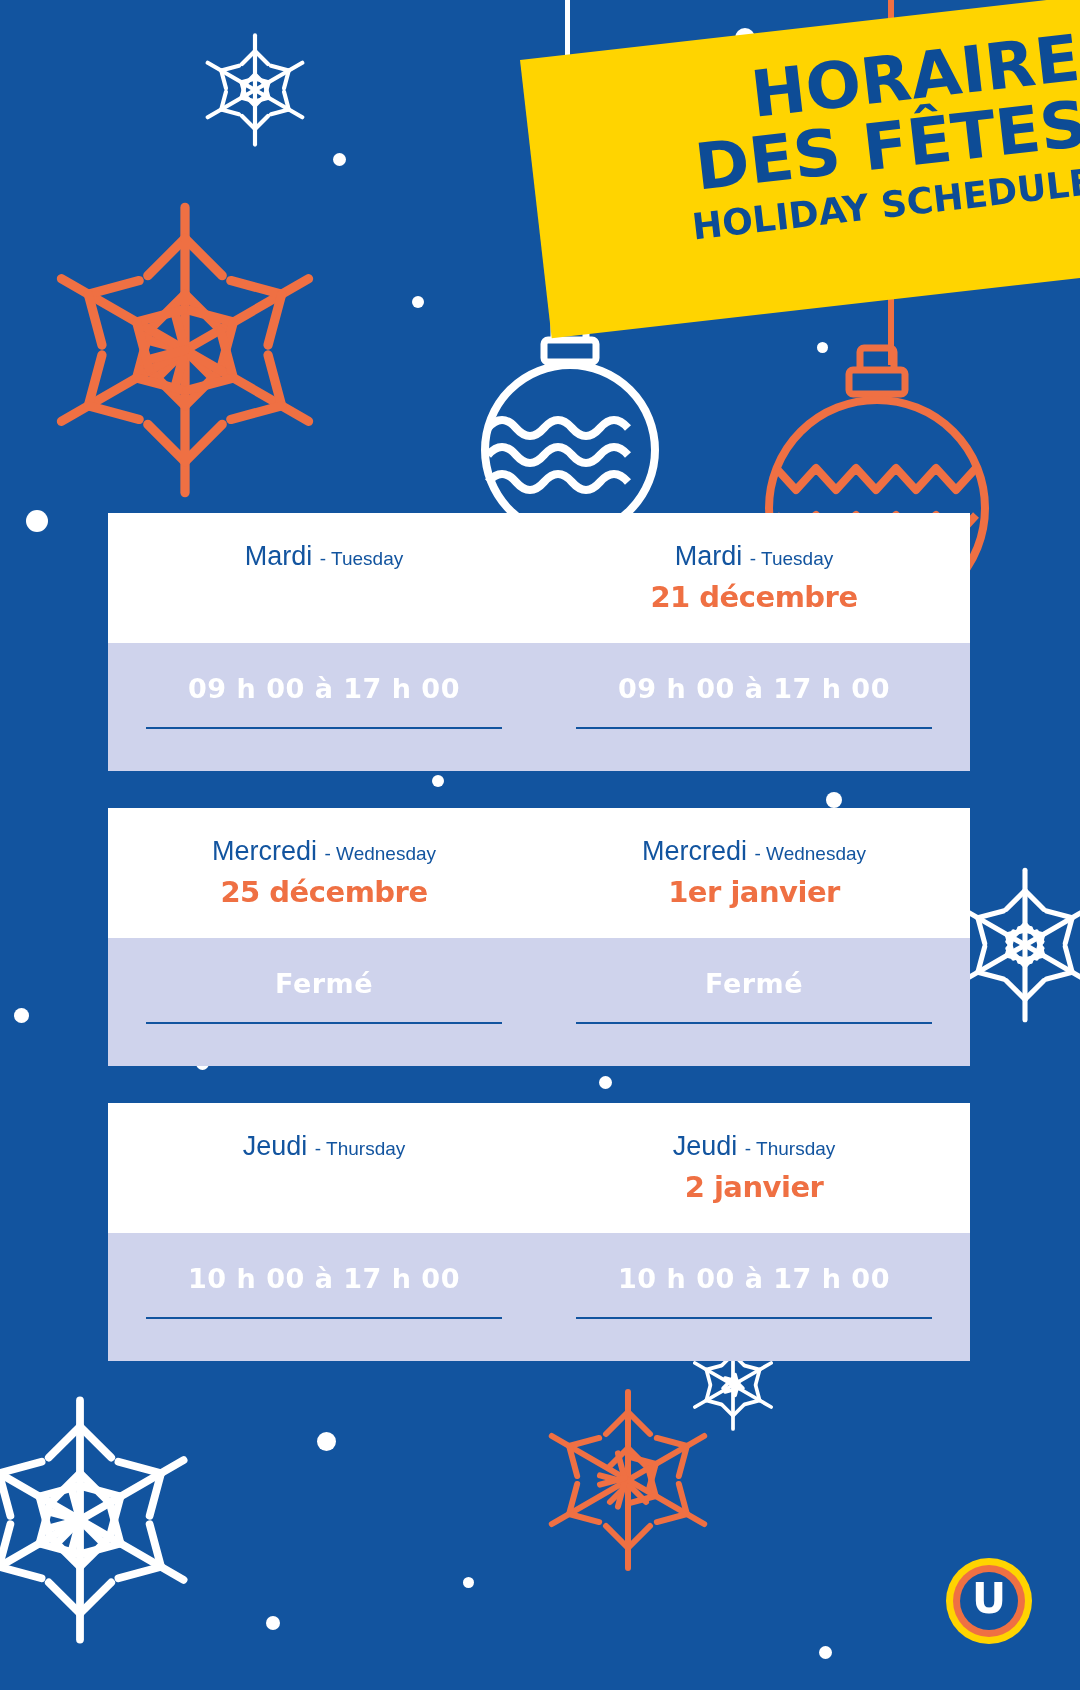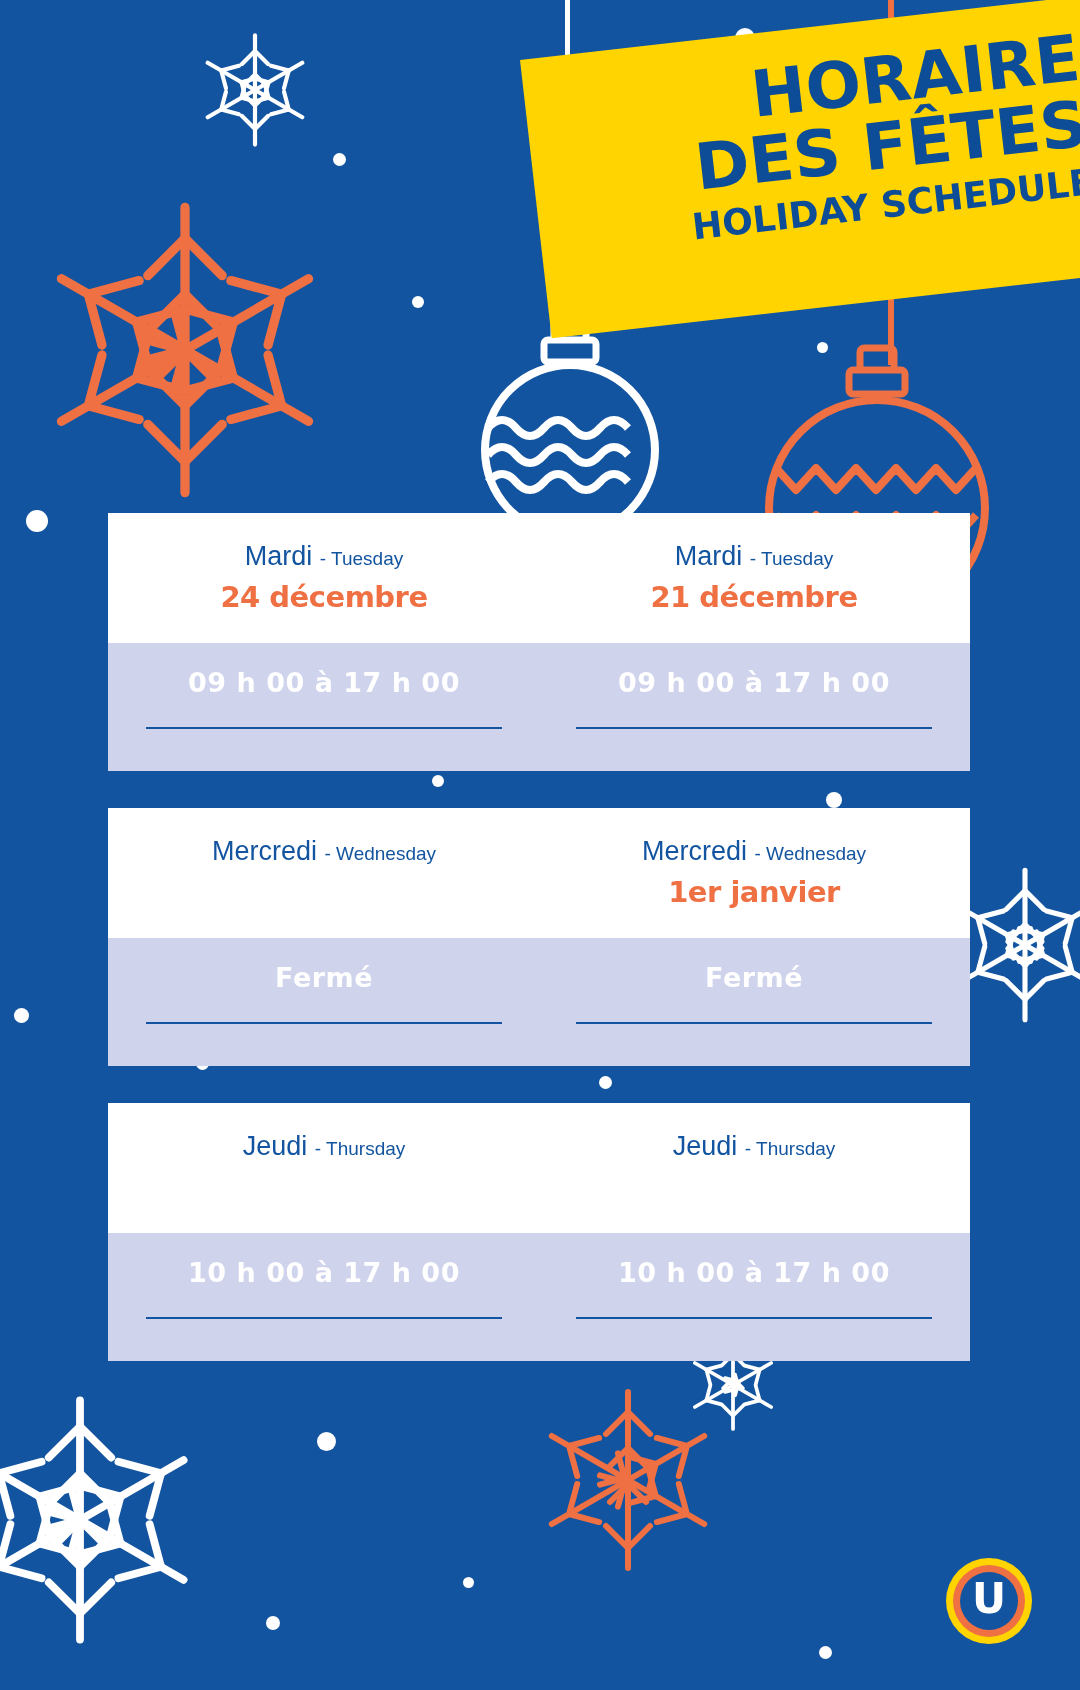--- a/index.html
+++ b/index.html
@@ -121,21 +121,21 @@
     font-weight: bold;
     font-size: 29px;
     letter-spacing: -0.5px;
   }
   .hours {
     color: #ffffff;
     font-family: "DejaVu Sans", sans-serif;
     font-weight: bold;
     font-size: 27px;
     letter-spacing: 0.5px;
-    padding-top: 24px;
+    padding-top: 30px;
   }
   .rule {
     position: absolute;
     left: 38px;
     right: 38px;
     bottom: 42px;
     height: 2px;
     background: #12549f;
   }
 
@@ -475,21 +475,20 @@
       <path d="M20 175 l20 22 l20 -22 l20 22 l20 -22 l20 22 l20 -22 l20 22 l20 -22 l20 22 l20 -22" fill="none" stroke="#ef7043" stroke-width="8" stroke-linejoin="round"></path>
     </svg>
   </div>
 
   <div class="card" style="left:108px;top:513px;">
     <div class="card-top">
       <div class="day">
         <span>Mardi</span>
         <span class="en">- Tuesday</span>
       </div>
-      <div class="date">24 décembre</div>
     </div>
     <div class="card-bottom">
       <div class="hours">09 h 00 à 17 h 00</div>
       <div class="rule"></div>
     </div>
   </div>
 
   <div class="card" style="left:538px;top:513px;">
     <div class="card-top">
       <div class="day">
@@ -503,20 +502,21 @@
       <div class="rule"></div>
     </div>
   </div>
 
   <div class="card" style="left:108px;top:808px;">
     <div class="card-top">
       <div class="day">
         <span>Mercredi</span>
         <span class="en">- Wednesday</span>
       </div>
+      <div class="date">25 décembre</div>
     </div>
     <div class="card-bottom">
       <div class="hours">Fermé</div>
       <div class="rule"></div>
     </div>
   </div>
 
   <div class="card" style="left:538px;top:808px;">
     <div class="card-top">
       <div class="day">
@@ -543,20 +543,21 @@
       <div class="rule"></div>
     </div>
   </div>
 
   <div class="card" style="left:538px;top:1103px;">
     <div class="card-top">
       <div class="day">
         <span>Jeudi</span>
         <span class="en">- Thursday</span>
       </div>
+      <div class="date">2 janvier</div>
     </div>
     <div class="card-bottom">
       <div class="hours">10 h 00 à 17 h 00</div>
       <div class="rule"></div>
     </div>
   </div>
 
   <div id="logo">
     <div class="ring"></div>
     <div class="inner"></div>

